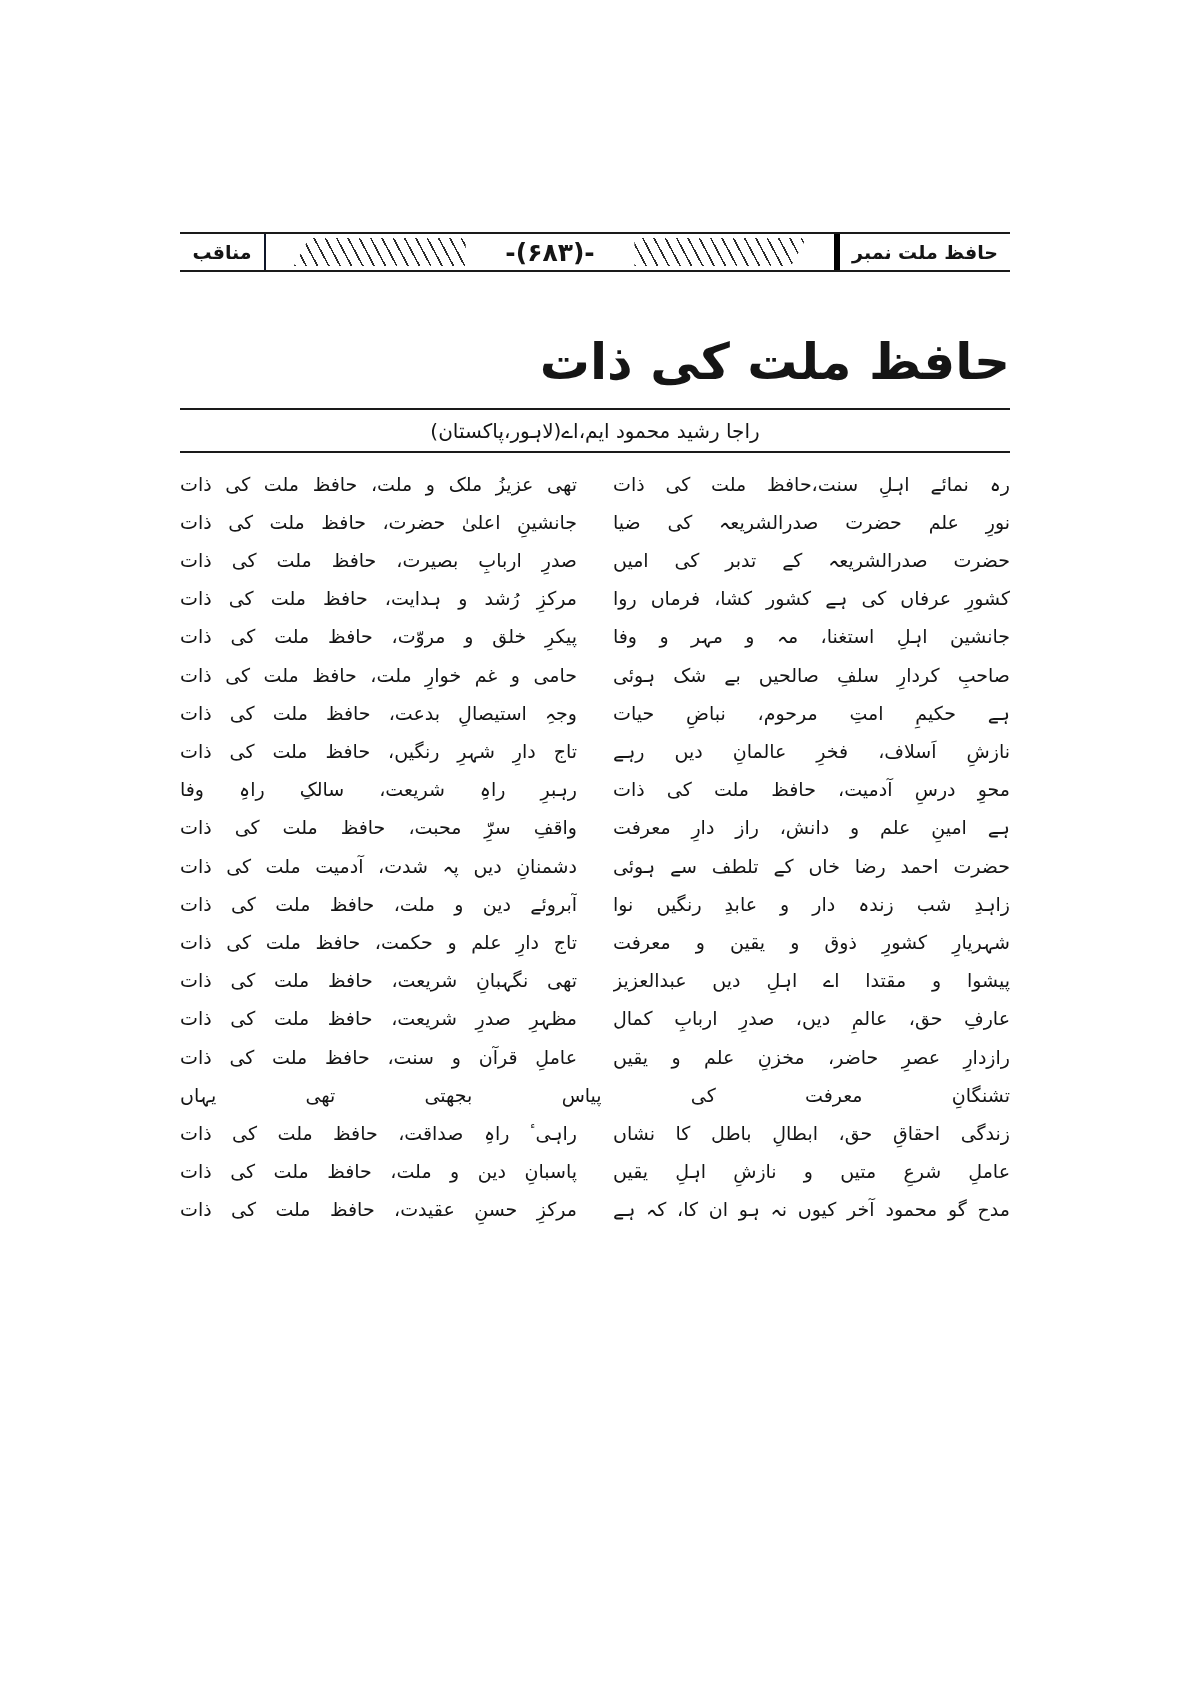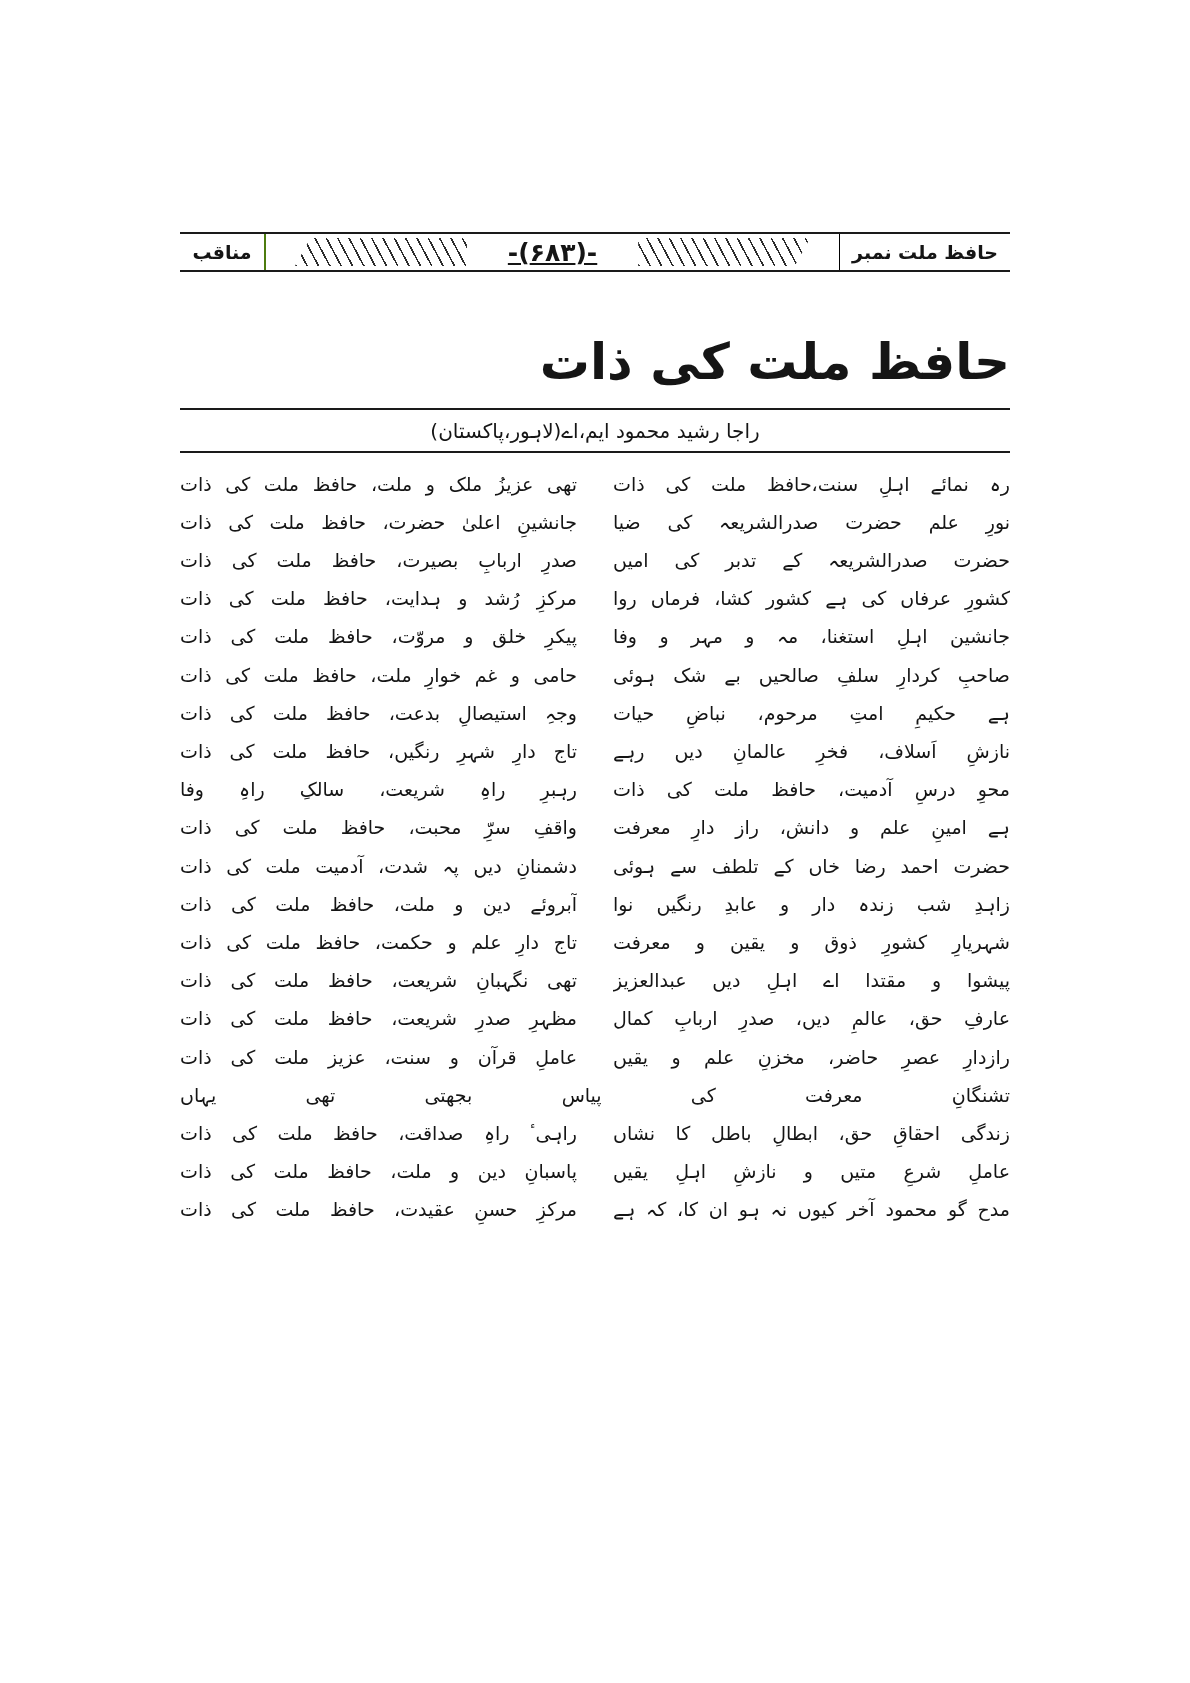--- a/index.html
+++ b/index.html
@@ -14,31 +14,31 @@
   
   .header-band {
     margin-top:232px; height:40px;
     border-top:2px solid #1a1a1a; border-bottom:2px solid #1a1a1a;
     display:flex; align-items:stretch; justify-content:space-between;
   }
   .header-box {
     display:flex; align-items:center; justify-content:center;
     font-weight:bold; font-size:19px; white-space:nowrap; padding:0 12px;
   }
-  .header-box.issue { border-left:1px solid #000000; min-width:150px; }
-  .header-box.section { border-right:2px solid #4d7c0f; min-width:86px; }
+  .header-box.issue { border-left:6px solid #000000; min-width:150px; }
+  .header-box.section { border-right:2px solid #0f172a; min-width:86px; }
   .hatch {
     width:172px; height:28px; align-self:center;
     background:repeating-linear-gradient(62deg, #2c2c2c 0 1.6px, transparent 1.6px 10px);
   }
   .hatch.rgt { clip-path:polygon(0% 0%, 100% 0%, 91% 100%, 0% 100%); margin-right:2px; }
   .hatch.lft { clip-path:polygon(9% 0%, 100% 0%, 100% 100%, 0% 100%); margin-left:2px; }
   .page-number {
     align-self:center; font-weight:bold; font-size:25px; letter-spacing:1px;
-    white-space:nowrap; padding:0 14px;text-decoration:underline;
+    white-space:nowrap; padding:0 14px;
   }
 
   
   .poem-title {
     margin-top:62px; font-size:50px; font-weight:bold;
     letter-spacing:0; line-height:1.15;
   }
   .rule { border-top:2px solid #1a1a1a; }
   .rule.under-title { margin-top:16px; }
   .byline {
@@ -146,21 +146,21 @@
           <div class="hemistich">تھی نگہبانِ شریعت، حافظ ملت کی ذات</div>
         </div>
 
         <div class="couplet">
           <div class="hemistich">عارفِ حق، عالمِ دیں، صدرِ اربابِ کمال</div>
           <div class="hemistich">مظہرِ صدرِ شریعت، حافظ ملت کی ذات</div>
         </div>
 
         <div class="couplet">
           <div class="hemistich">رازدارِ عصرِ حاضر، مخزنِ علم و یقیں</div>
-          <div class="hemistich">عاملِ قرآن و سنت، عزیز ملت کی ذات</div>
+          <div class="hemistich">عاملِ قرآن و سنت، حافظ ملت کی ذات</div>
         </div>
 
         <div class="couplet">
           <div class="hemistich">تشنگانِ معرفت کی پیاس بجھتی تھی یہاں</div>
         </div>
 
         <div class="couplet">
           <div class="hemistich">زندگی احقاقِ حق، ابطالِ باطل کا نشاں</div>
           <div class="hemistich">راہیٴ راہِ صداقت، حافظ ملت کی ذات</div>
         </div>

